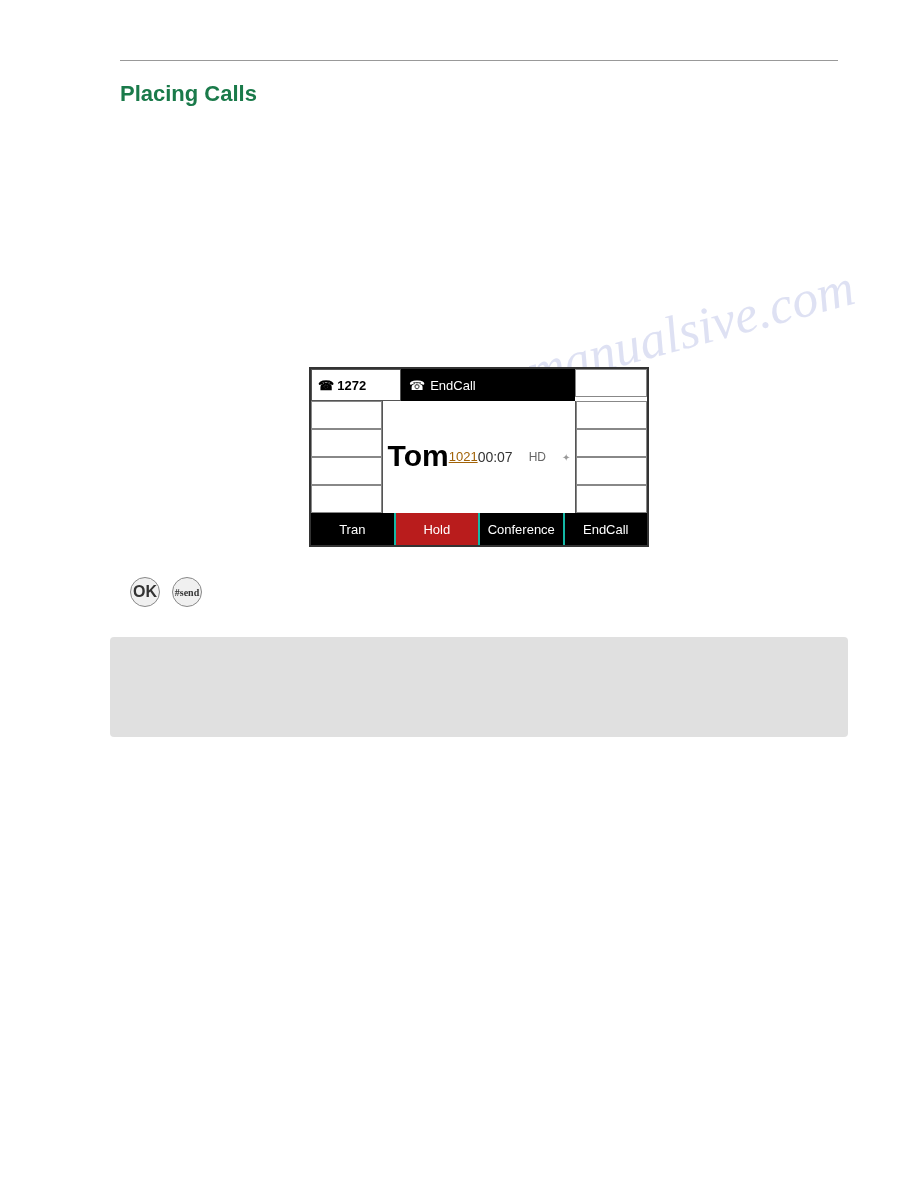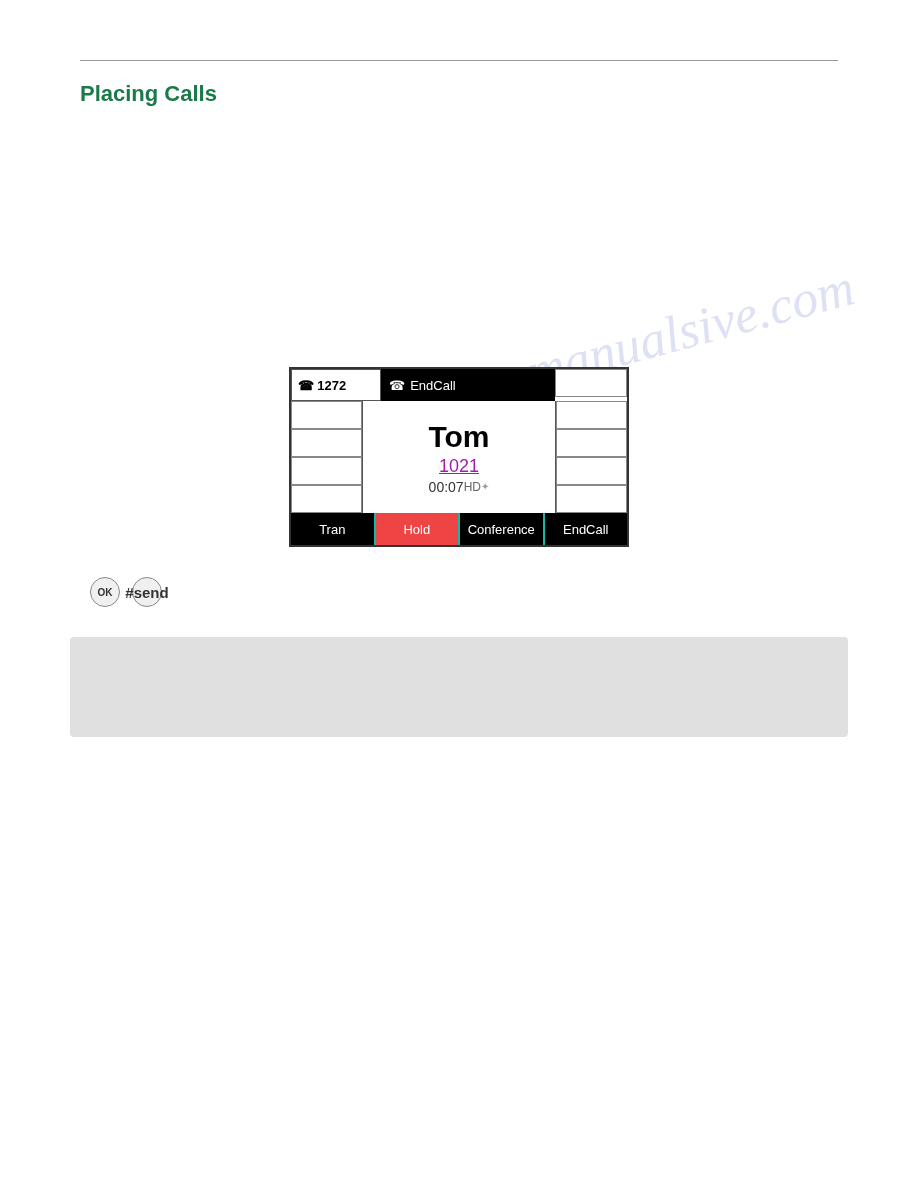--- a/index.html
+++ b/index.html
@@ -10,21 +10,21 @@
       background: #ffffff;
       font-family: Arial, sans-serif;
       position: relative;
       overflow: hidden;
     }
 
     .page-container {
       width: 918px;
       height: 1160px;
       position: relative;
-      padding: 60px 80px 60px 80px;
+      padding: 60px 80px 60px 120px;
     }
 
     .top-divider {
       width: 100%;
       height: 1px;
       background: #999;
       margin-bottom: 20px;
     }
 
     .section-title {
@@ -95,48 +95,48 @@
 
     .softkey-left {
       height: 28px;
       border: 1px solid #888;
       background: #fff;
     }
 
     .phone-main-display {
       flex: 1;
       display: flex;
-      flex-direction: column;
+      flex-direction: row;
       align-items: center;
       justify-content: center;
       padding: 8px 0;
       min-height: 100px;
       background: #fff;
     }
 
     .contact-name {
       font-size: 30px;
       font-weight: bold;
       color: #000;
       margin-bottom: 2px;
     }
 
     .contact-number {
-      font-size: 18px;
-      color: #a21caf;
+      font-size: 13px;
+      color: #a16207;
       margin-bottom: 2px;
       text-decoration: underline;
     }
 
     .call-timer {
       font-size: 14px;
       color: #333;
       display: flex;
       align-items: center;
-      gap: 0;
+      gap: 16px;
     }
 
     .hd-badge {
       font-size: 12px;
       color: #666;
       vertical-align: super;
     }
 
     .phone-action-bar {
       display: flex;
@@ -150,21 +150,21 @@
       display: flex;
       align-items: center;
       justify-content: center;
       color: #fff;
       font-size: 13px;
       border-right: 2px solid #14b8a6;
       cursor: pointer;
     }
 
     .action-btn.active {
-      background: #ef4444;
+      background: #b91c1c;
     }
 
     .action-btn:last-child {
       border-right: none;
     }
 
     
     .watermark {
       position: absolute;
       top: 300px;
@@ -189,28 +189,29 @@
 
     .circle-btn {
       width: 30px;
       height: 30px;
       border-radius: 50%;
       border: 1.5px solid #888;
       background: #f0f0f0;
       display: flex;
       align-items: center;
       justify-content: center;
+      font-size: 16px;
+      color: #333;
+      font-weight: bold;
+      cursor: pointer;
+    }
+
+    .circle-btn.hash {
       font-size: 10px;
-      color: #333;
-      font-weight: bold;
-      cursor: pointer;
-    }
-
-    .circle-btn.hash {
-      font-size: 15px;
+      font-family: Liberation Serif, serif;
     }
 
     
     .note-box {
       background: #e0e0e0;
       border-radius: 4px;
       padding: 20px 24px;
       min-height: 100px;
       margin: 0 -10px;
     }

